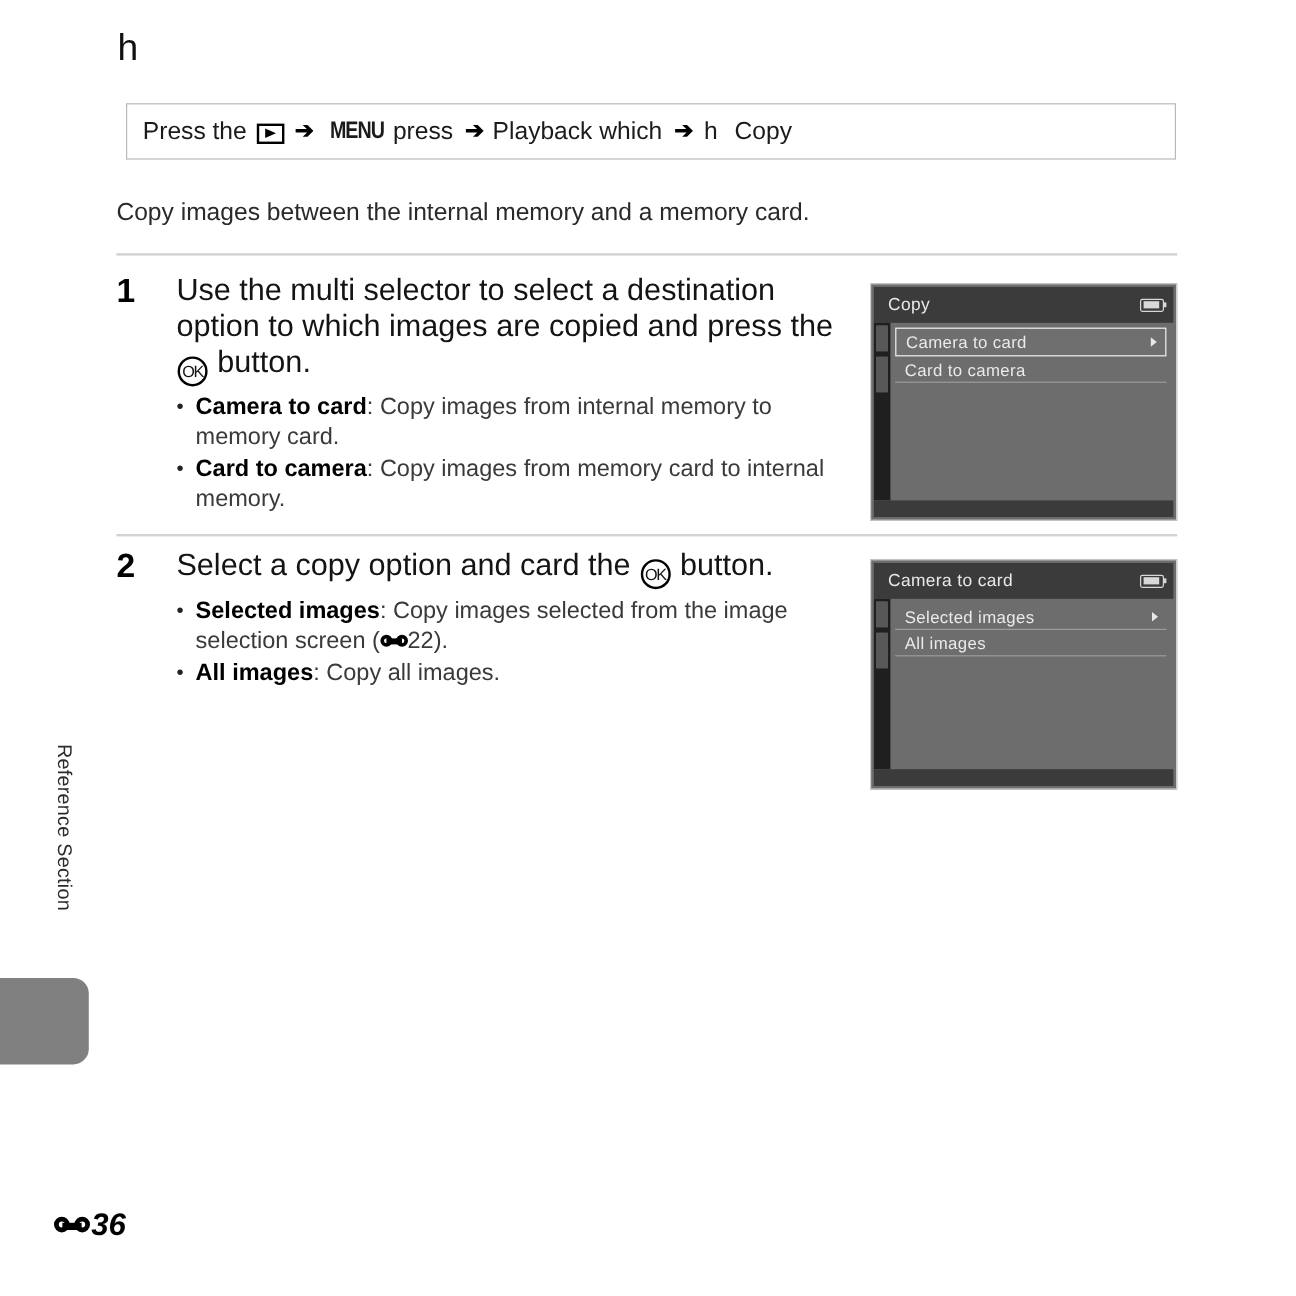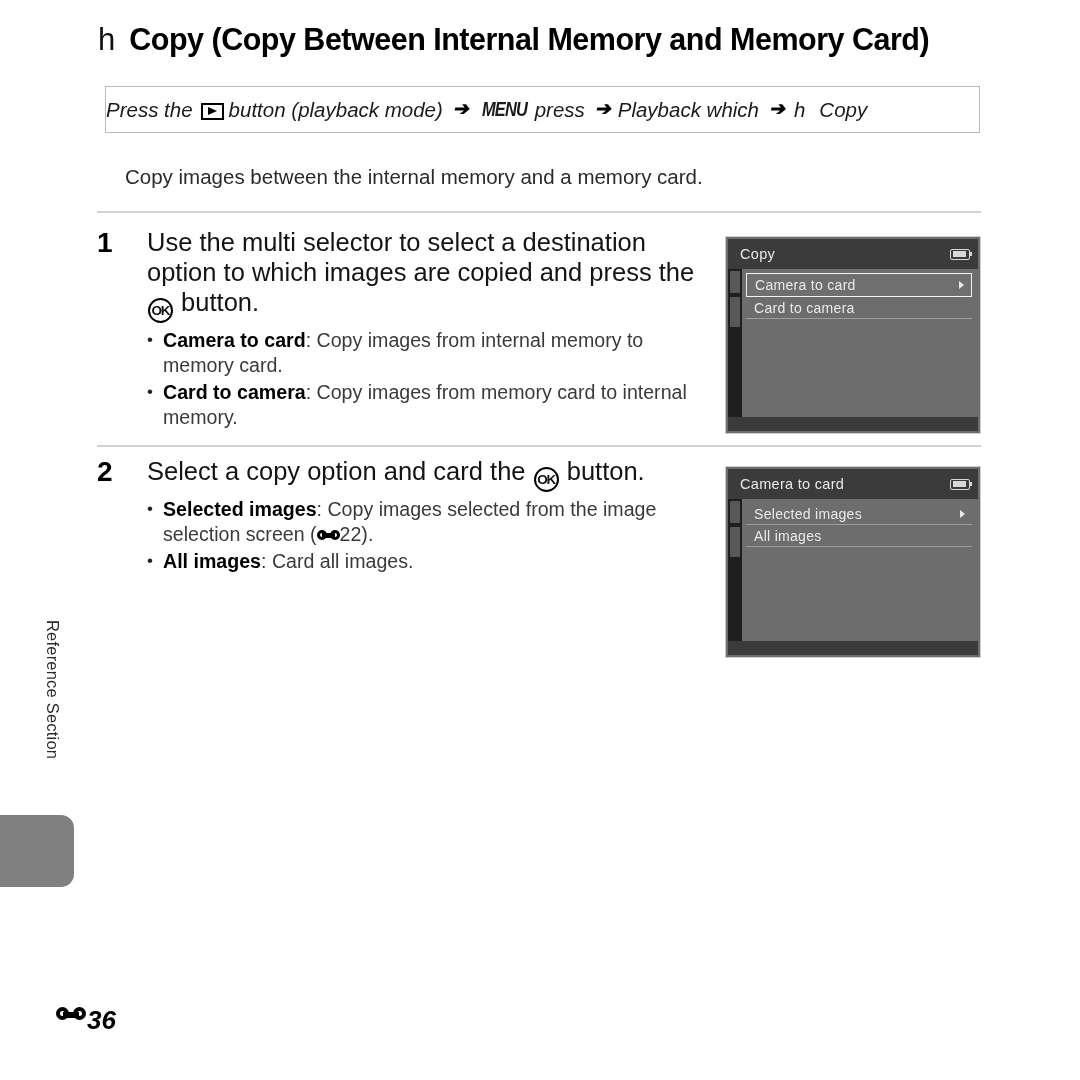--- a/index.html
+++ b/index.html
@@ -76,21 +76,21 @@
   .navbox {
     position: absolute;
     left: 105px;
     top: 86px;
     width: 875px;
     height: 47px;
     border: 1.5px solid #b9b9b9;
     box-sizing: border-box;
     display: flex;
     align-items: center;
-    font-style: italic;
+    padding-left: 13px;
   }
   .navline {
     font-size: 20.5px;
     color: #1b1b1b;
     display: flex;
     align-items: center;
     white-space: nowrap;
     gap: 0px;
   }
   .navline .seg { margin-right: 6px; }
@@ -131,21 +131,20 @@
   .h-glyph { font-size: 20.5px; margin: 0 2px; }
 
   
   .intro {
     position: absolute;
     left: 97px;
     top: 165px;
     width: 880px;
     font-size: 20.5px;
     color: #2a2a2a;
-    margin-left: 28px;
   }
 
   
   .rule {
     position: absolute;
     left: 97px;
     width: 884px;
     height: 1.5px;
     background: #d2d2d2;
   }
@@ -179,21 +178,21 @@
     flex: 1;
   }
   .ok-glyph {
     display: inline-block;
     width: 25px;
     height: 25px;
     border: 2.2px solid #000;
     border-radius: 50%;
     box-sizing: border-box;
     font-size: 13.5px;
-    font-weight: bold;
+    font-weight: normal;
     line-height: 21px;
     text-align: center;
     letter-spacing: -1.2px;
     transform: translateY(4px);
     margin: 0 1px;
     font-family: "Liberation Sans", sans-serif;
   }
 
   .bullets {
     margin-left: 50px;
@@ -358,23 +357,24 @@
     content: "";
     position: absolute;
     left: 0; right: 0; bottom: 0;
     height: 1.3px;
     background: #9c9c9c;
   }
 
   
   .footer {
     position: absolute;
-    left: 56px;
+    left: 45px;
     top: 1005px;
     display: flex;
+    align-items: center;
     font-size: 26px;
     font-style: italic;
     font-weight: bold;
     color: #000;
   }
   .footer .e-glyph {
     width: 30px; height: 17px;
     transform: translateY(1px);
     margin-right: 1px;
   }
@@ -387,28 +387,26 @@
     left: 7px; top: 5.5px; width: 16px; height: 6px;
   }
 </style>
 </head>
 <body>
 
 <div class="page">
 
   <div class="title-row">
     <span class="title-symbol">h</span>
-    <span class="title-text">Copy (Copy Between Internal Memory and Memory Card)</span>
   </div>
 
   <div class="navbox">
     <div class="navline">
       <span class="seg">Press the</span>
       <span class="play-icon"></span>
-      <span class="seg">button (playback mode)</span>
       <span class="arrow-glyph">➔</span>
       <span class="menu-glyph">MENU</span>
       <span class="seg">press</span>
       <span class="arrow-glyph">➔</span>
       <span class="seg">Playback which</span>
       <span class="arrow-glyph">➔</span>
       <span class="h-glyph">h</span>
       <span class="seg" style="margin-left:12px">Copy</span>
     </div>
   </div>
@@ -455,21 +453,21 @@
     <div class="bullets">
       <div class="bullet">
         <span class="dot">•</span>
         <span class="btxt">
           <b>Selected images</b><span>: </span><span>Copy images selected from the image selection screen (</span><span class="e-glyph"><i></i></span><span>22</span><span>).</span>
         </span>
       </div>
       <div class="bullet">
         <span class="dot">•</span>
         <span class="btxt">
-          <b>All images</b><span>: </span><span>Card all images.</span>
+          <b>All images</b><span>: </span><span>Copy all images.</span>
         </span>
       </div>
     </div>
   </div>
 
   <div class="screen sc1">
     <div class="sc-inner">
       <div class="sc-header">
         <span class="sc-title">Copy</span>
         <span class="battery"></span>

